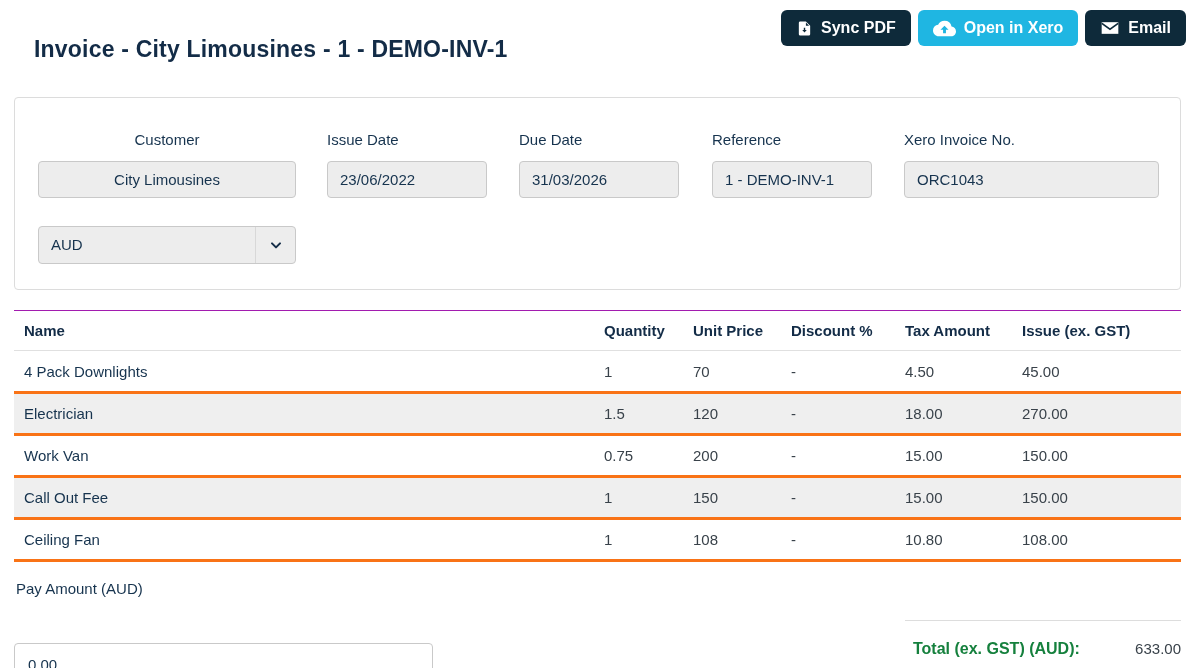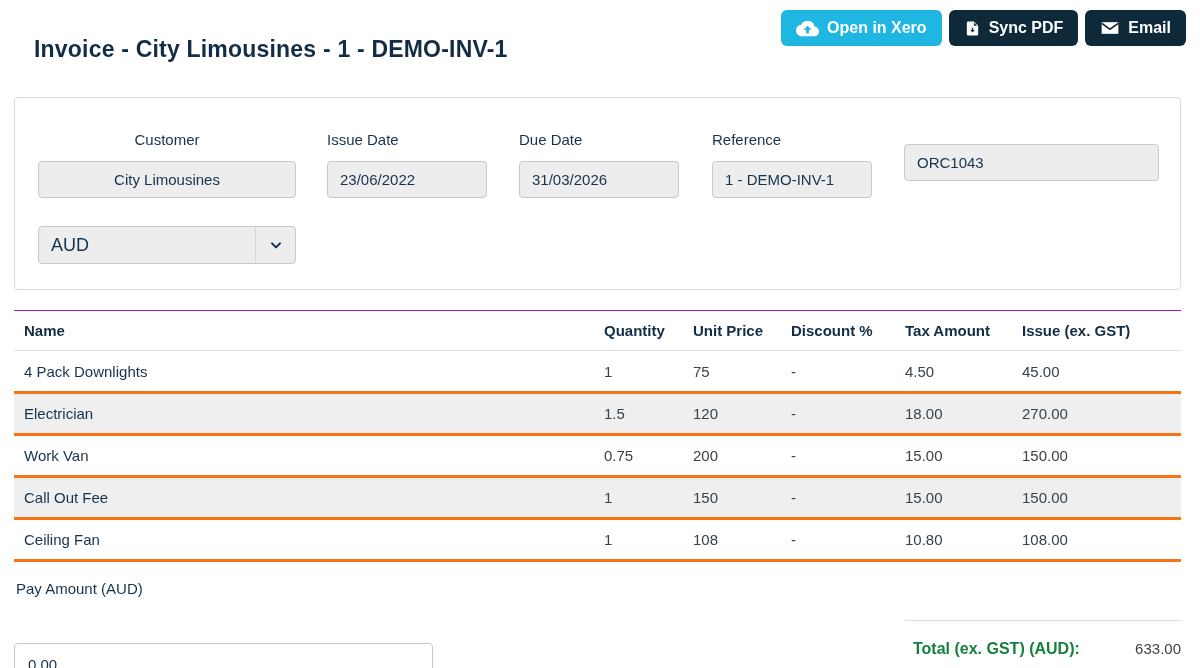--- a/index.html
+++ b/index.html
@@ -51,21 +51,21 @@
   .f-due      { left: 504px; width: 160px; }
   .f-ref      { left: 697px; width: 160px; }
   .f-xero     { left: 889px; width: 255px; }
 
   .select-box {
     position: absolute; left: 23px; top: 128px;
     width: 258px; height: 38px;
     background: #ededed; border: 1px solid #c9c9c9; border-radius: 4px;
     display: flex; align-items: stretch; cursor: pointer;
   }
-  .select-value { flex: 1; line-height: 36px; padding: 0 12px; font-size: 18px; color: #16334e; }
+  .select-value { flex: 1; line-height: 36px; padding: 0 12px; font-size: 15px; color: #16334e; }
   .select-caret {
     width: 40px; display: flex; align-items: center; justify-content: center;
     border-left: 1px solid #d8d8d8;
   }
 
   
   .items {
     position: absolute; left: 14px; top: 310px;
     width: 1167px; border-collapse: collapse;
     font-size: 15px; table-layout: fixed;
@@ -98,37 +98,37 @@
     position: absolute; left: 905px; top: 640px; width: 276px;
     display: flex; justify-content: space-between; align-items: baseline;
   }
   .total-label { font-size: 16px; font-weight: 700; color: #15803d; padding-left: 8px; }
   .total-value { font-size: 15px; color: #39424a; }
 </style>
 </head>
 <body>
 
 <div class="btn-row">
+  <button class="btn navy">
+    <span>
+      <svg width="17" height="17" viewBox="0 0 24 24">
+        <path fill="#ffffff" d="M14 2H6a2 2 0 0 0-2 2v16a2 2 0 0 0 2 2h12a2 2 0 0 0 2-2V8l-6-6zm0 6V3.5L18.5 8H14z"></path>
+        <path fill="#0e2a3a" d="M11 11h2v3.2h2.2L12 17.5l-3.2-3.3H11z"></path>
+      </svg>
+    </span>
+    <span>Sync PDF</span>
+  </button>
   <button class="btn cyan">
     <span>
       <svg width="23" height="23" viewBox="0 0 24 24">
         <path fill="#ffffff" d="M19.35 10.04A7.49 7.49 0 0 0 12 4C9.11 4 6.6 5.64 5.35 8.04A5.99 5.99 0 0 0 0 14c0 3.31 2.69 6 6 6h13c2.76 0 5-2.24 5-5 0-2.64-2.05-4.78-4.65-4.96z"></path>
         <path fill="#1fb6e2" d="M12 9l-4.2 4.2h2.7V17h3v-3.8h2.7z"></path>
       </svg>
     </span>
     <span>Open in Xero</span>
-  </button>
-  <button class="btn navy">
-    <span>
-      <svg width="17" height="17" viewBox="0 0 24 24">
-        <path fill="#ffffff" d="M14 2H6a2 2 0 0 0-2 2v16a2 2 0 0 0 2 2h12a2 2 0 0 0 2-2V8l-6-6zm0 6V3.5L18.5 8H14z"></path>
-        <path fill="#0e2a3a" d="M11 11h2v3.2h2.2L12 17.5l-3.2-3.3H11z"></path>
-      </svg>
-    </span>
-    <span>Sync PDF</span>
   </button>
   <button class="btn navy">
     <span>
       <svg width="20" height="20" viewBox="0 0 24 24">
         <path fill="#ffffff" d="M2 5h20v14H2z"></path>
         <path fill="#0e2a3a" d="M2 5l10 7.2L22 5v2.6l-10 7.2L2 7.6z"></path>
       </svg>
     </span>
     <span>Email</span>
   </button>
@@ -152,20 +152,21 @@
     <span class="field-label">Due Date</span>
     <div class="input-box">31/03/2026</div>
   </div>
 
   <div class="field f-ref">
     <span class="field-label">Reference</span>
     <div class="input-box">1 - DEMO-INV-1</div>
   </div>
 
   <div class="field f-xero">
+    <span class="field-label">Xero Invoice No.</span>
     <div class="input-box">ORC1043</div>
   </div>
 
   <div class="select-box">
     <span class="select-value">AUD</span>
     <span class="select-caret">
       <svg width="16" height="16" viewBox="0 0 24 24">
         <path fill="none" stroke="#132c47" stroke-width="3" stroke-linecap="round" stroke-linejoin="round" d="M6 9.5l6 6 6-6"></path>
       </svg>
     </span>
@@ -188,21 +189,21 @@
       <th>Unit Price</th>
       <th>Discount %</th>
       <th>Tax Amount</th>
       <th>Issue (ex. GST)</th>
     </tr>
   </thead>
   <tbody>
     <tr>
       <td class="name">4 Pack Downlights</td>
       <td>1</td>
-      <td>75</td>
+      <td>70</td>
       <td>-</td>
       <td>4.50</td>
       <td>45.00</td>
     </tr>
     <tr>
       <td class="name">Electrician</td>
       <td>1.5</td>
       <td>120</td>
       <td>-</td>
       <td>18.00</td>

